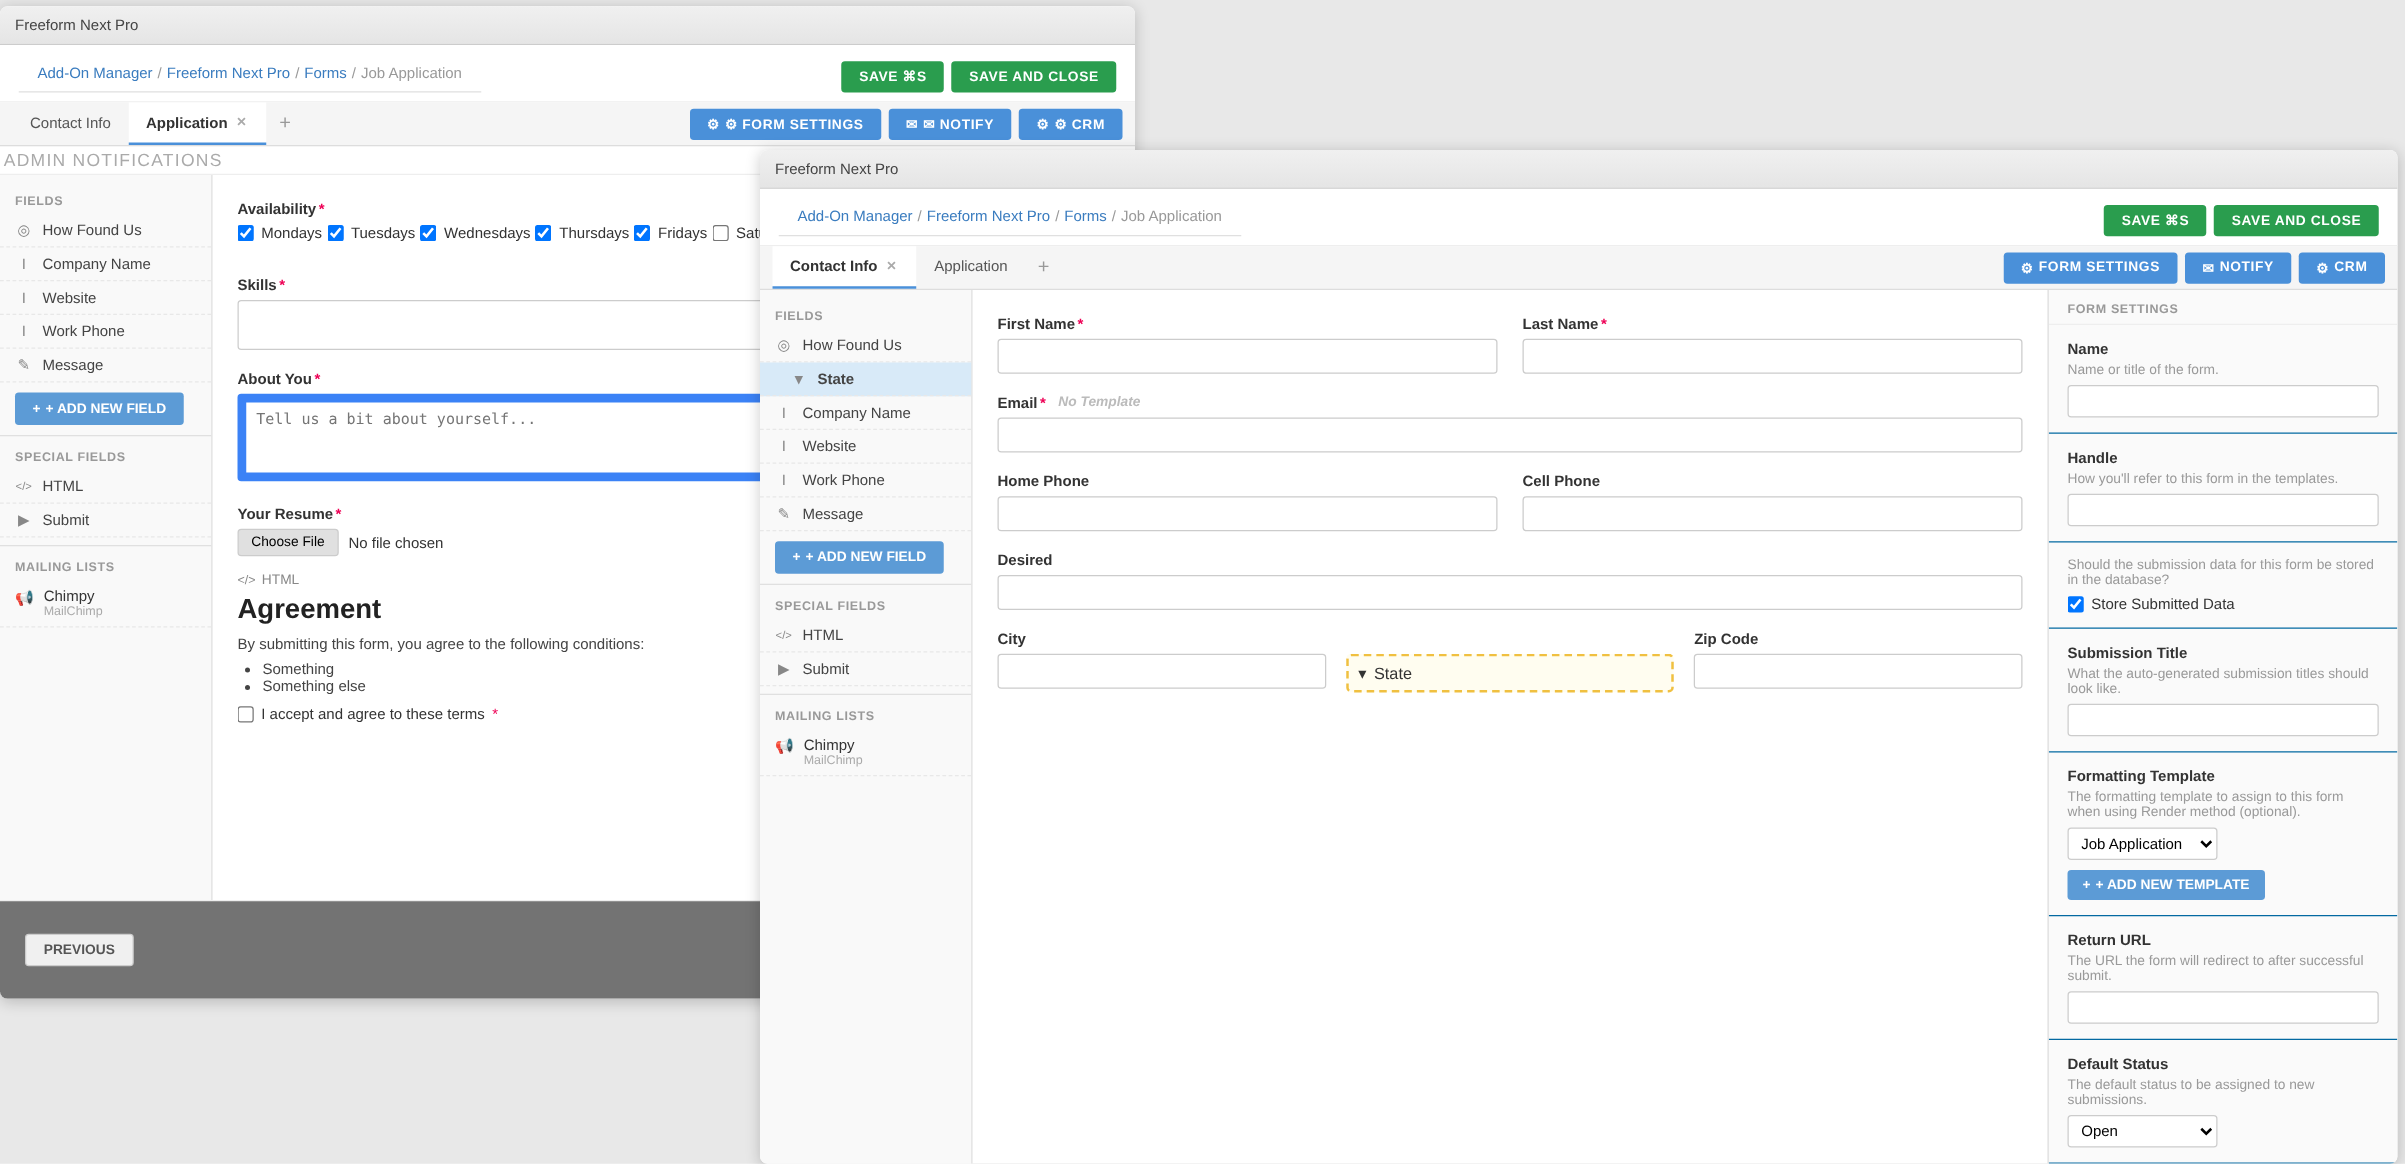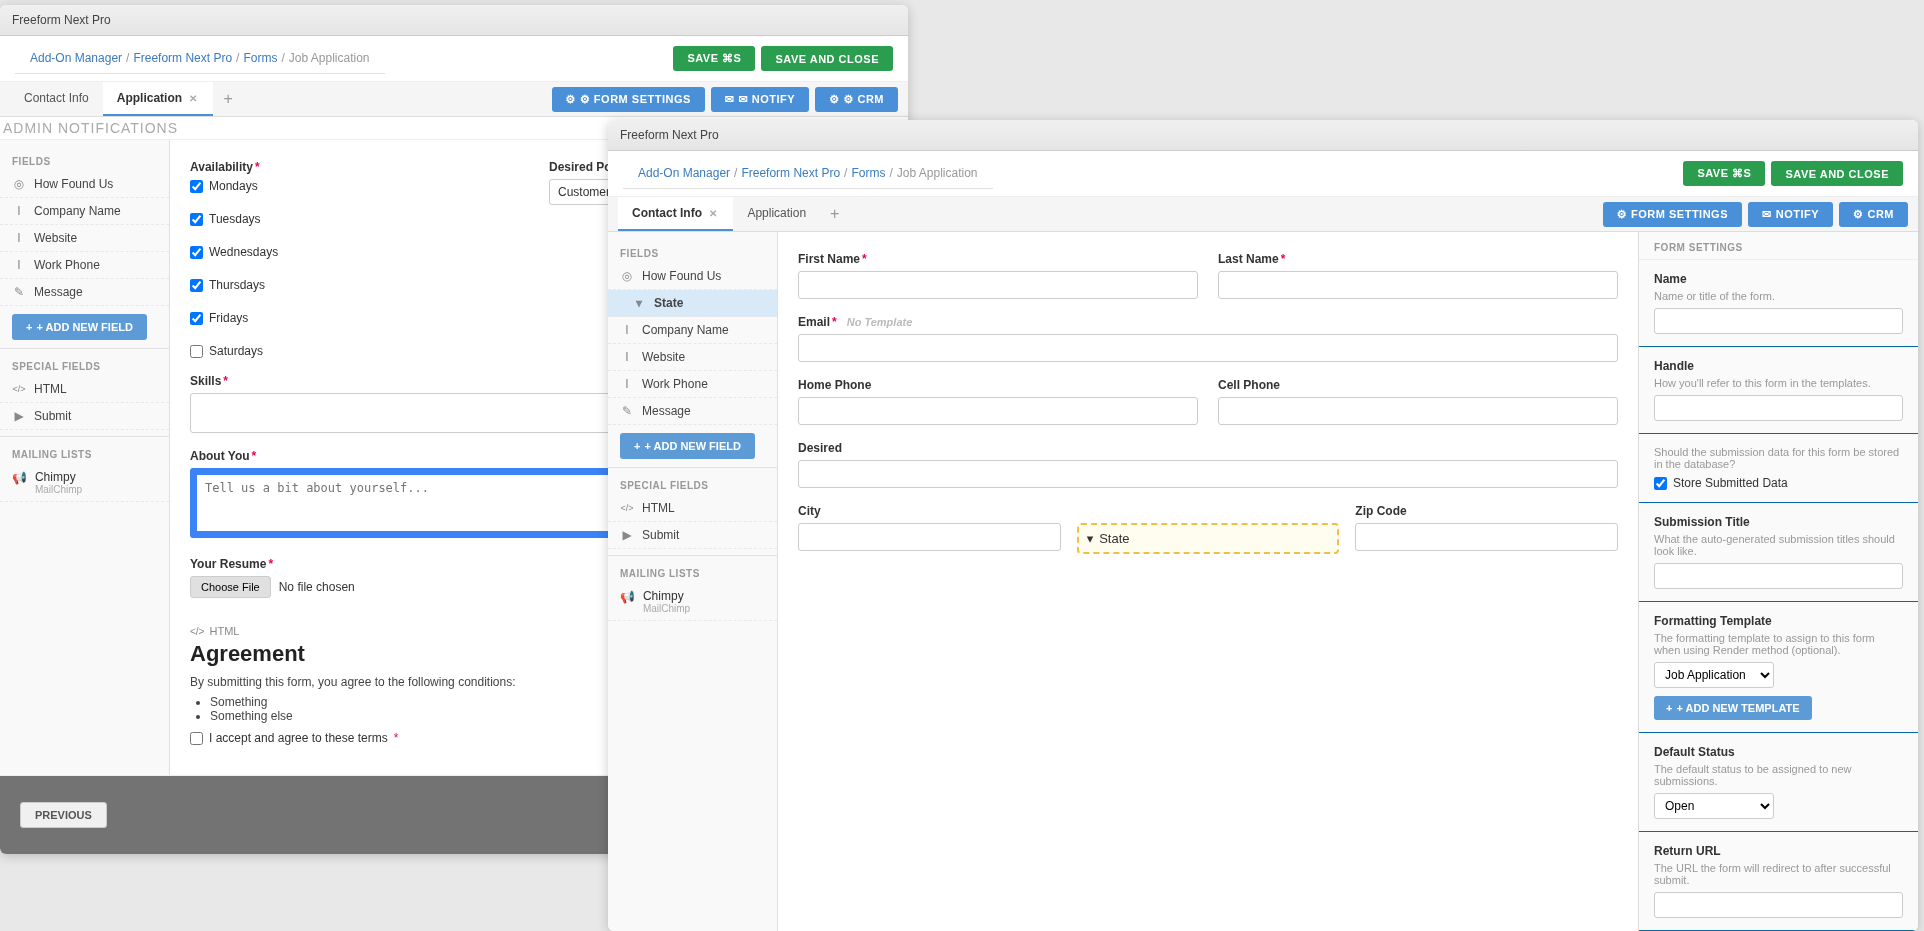--- a/index.html
+++ b/index.html
@@ -246,22 +246,21 @@
       border: 1px solid #ccc;
       border-radius: 3px;
       padding: 6px 8px;
       font-size: 12px;
       color: #555;
       background: #fff;
     }
 
     .checkbox-group {
       display: flex;
-      flex-direction: column;
-      gap: 19px;
+      gap: 4px;
     }
 
     .checkbox-item {
       display: flex;
       align-items: center;
       gap: 6px;
       font-size: 12px;
     }
 
     .checkbox-item input[type=checkbox] {
@@ -512,21 +511,21 @@
       padding: 8px 12px;
       font-size: 12px;
       font-weight: 500;
       color: #444;
       position: relative;
     }
 
     .breadcrumb-toolbar {
       display: flex;
       justify-content: space-between;
-      align-items: center;
+      align-items: flex-end;
       padding: 7px 15px;
       border-bottom: 1px solid #eee;
       background: #fff;
     }
 
     .btn-toolbar-group {
       display: flex;
       gap: 6px;
     }
   </style>
@@ -687,21 +686,21 @@
       </div>
 
       <div style="margin-bottom:16px;">
         <div class="form-label">
           <span>About You</span>
           <span class="required">*</span>
         </div>
         <textarea class="textarea-input" placeholder="Tell us a bit about yourself..." style=""></textarea>
       </div>
 
-      <div style="margin-bottom:27px;">
+      <div style="margin-bottom:13px;">
         <div class="form-label">
           <span>Your Resume</span>
           <span class="required">*</span>
         </div>
         <div class="file-input-row">
           <button class="btn-choose-file">
             <span>Choose File</span>
           </button>
           <span>No file chosen</span>
         </div>
@@ -931,27 +930,27 @@
           <option>Job Application</option>
         </select>
         <br>
         <button class="btn-add-template">
           <span>+</span>
           <span>+ ADD NEW TEMPLATE</span>
         </button>
       </div>
 
       <div class="settings-section">
+        <div class="settings-label">Return URL</div>
+        <div class="settings-desc">The URL the form will redirect to after successful submit.</div>
+        <input class="settings-input" style="">
+      </div>
+
+      <div class="settings-section">
         <div class="settings-label">Default Status</div>
         <div class="settings-desc">The default status to be assigned to new submissions.</div>
         <select class="settings-select">
           <option>Open</option>
         </select>
       </div>
-
-      <div class="settings-section">
-        <div class="settings-label">Return URL</div>
-        <div class="settings-desc">The URL the form will redirect to after successful submit.</div>
-        <input class="settings-input" style="">
-      </div>
     </div>
   </div>
 </div>
 
 </body></html>

